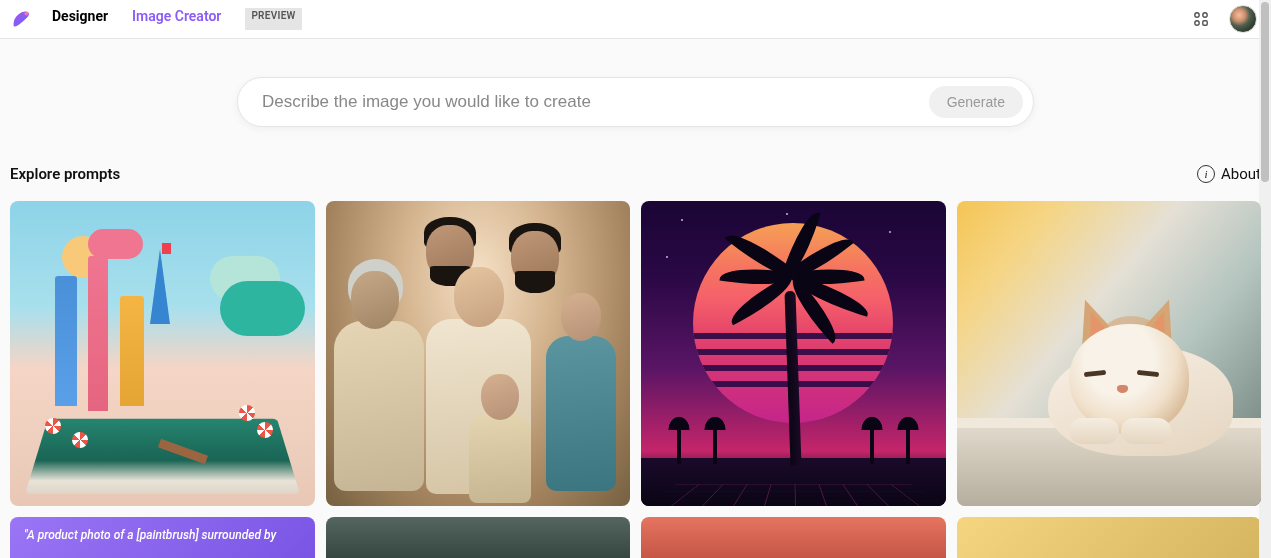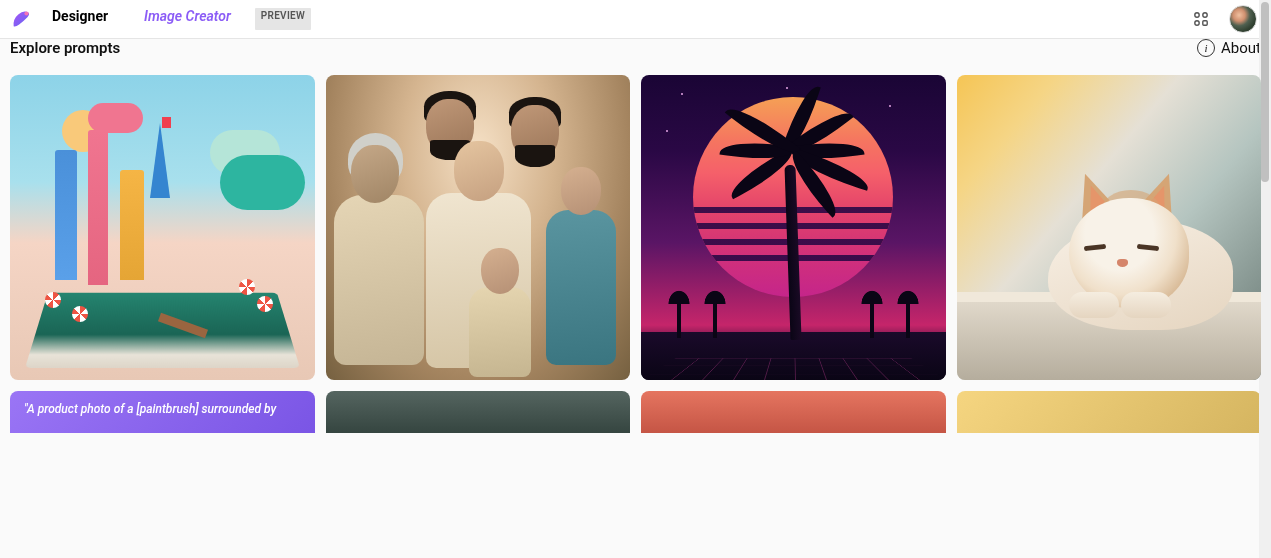--- a/index.html
+++ b/index.html
@@ -32,21 +32,21 @@
       align-items: center;
       padding: 0 14px 0 10px;
       justify-content: space-between;
     }
     .header-left { display: flex; gap: 20px; }
     .logo-icon {
       width: 22px; height: 22px;
       display: flex; align-items: center; justify-content: center;
     }
     .brand-name { font-weight: 700; font-size: 14px; color: #000; }
-    .product-name { font-weight: 600; font-size: 14px; color: #8b5cf6; margin-left: 16px; font-style: italic; }
+    .product-name { font-weight: 600; font-size: 14px; color: #8b5cf6; margin-left: 4px; }
     .preview-badge {
       background: #e5e5e5;
       color: #555;
       font-size: 10px;
       font-weight: 600;
       padding: 2px 6px;
       border-radius: 1px;
       margin-left: 4px;
       letter-spacing: 0.3px;
     }
@@ -293,20 +293,26 @@
         <circle cx="5" cy="13" r="2.2"></circle>
           <rect x="10.8" y="10.8" width="4.4" height="4.4" rx="1"></rect>
       </svg>
     </span>
     <div class="avatar"></div>
   </div>
 </div>
 
 <div class="main">
 
+  <div class="prompt-bar-wrap">
+    <div class="prompt-bar">
+      <input class="prompt-input" type="text" placeholder="Describe the image you would like to create" style="">
+      <button class="generate-btn">Generate</button>
+    </div>
+  </div>
 
   <div class="section-head">
     <div class="section-title">Explore prompts</div>
     <div class="about-link">
       <span class="info-icon">i</span>
       <span>About</span>
     </div>
   </div>
 
   <div class="grid">

